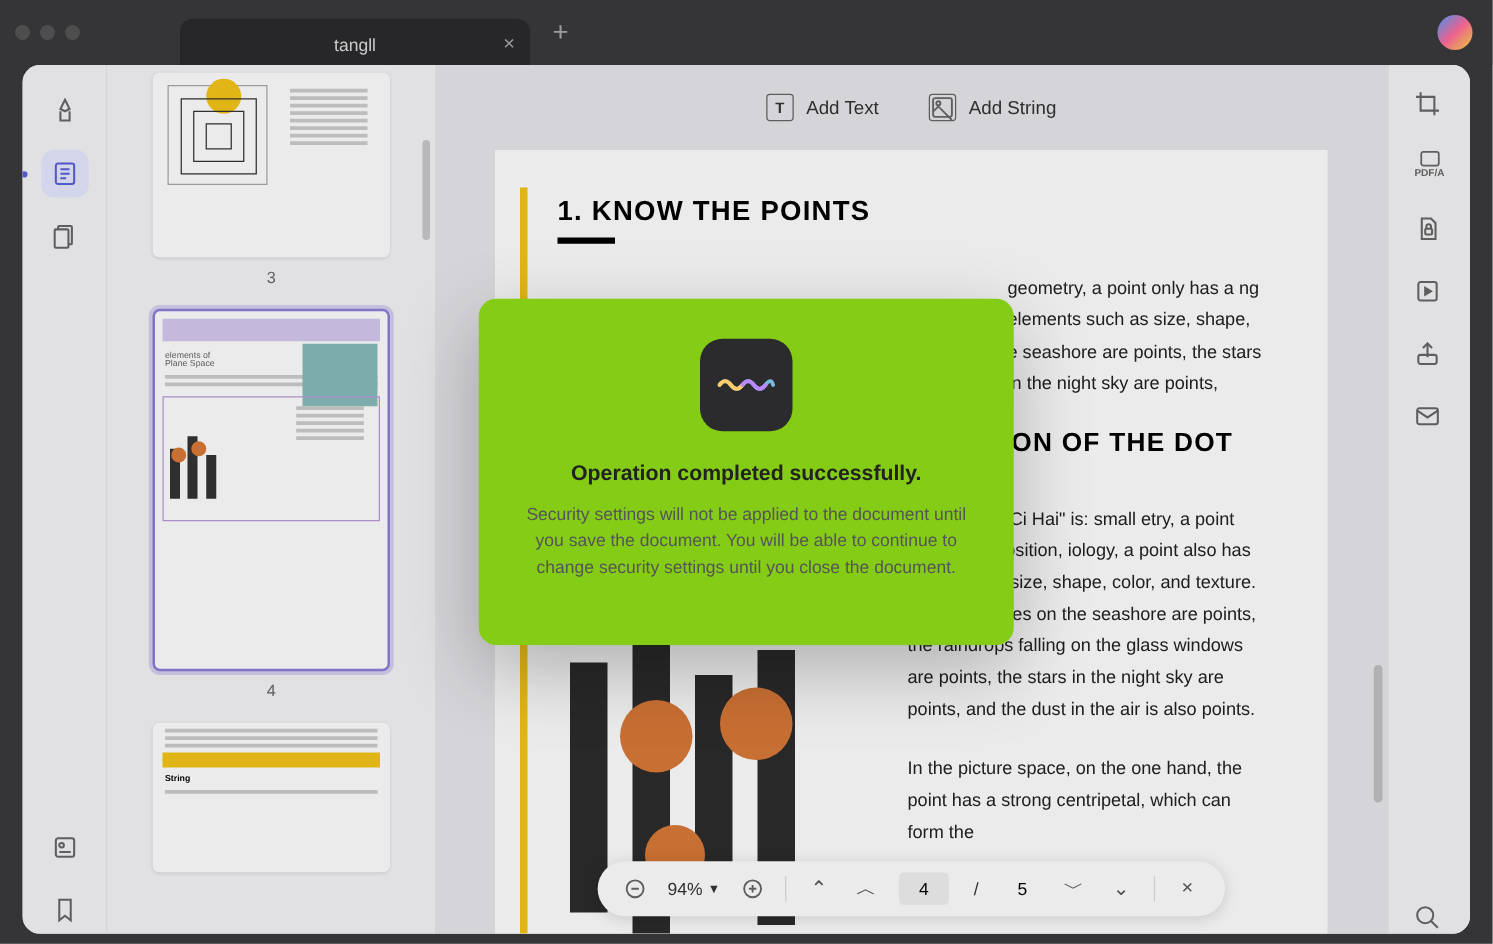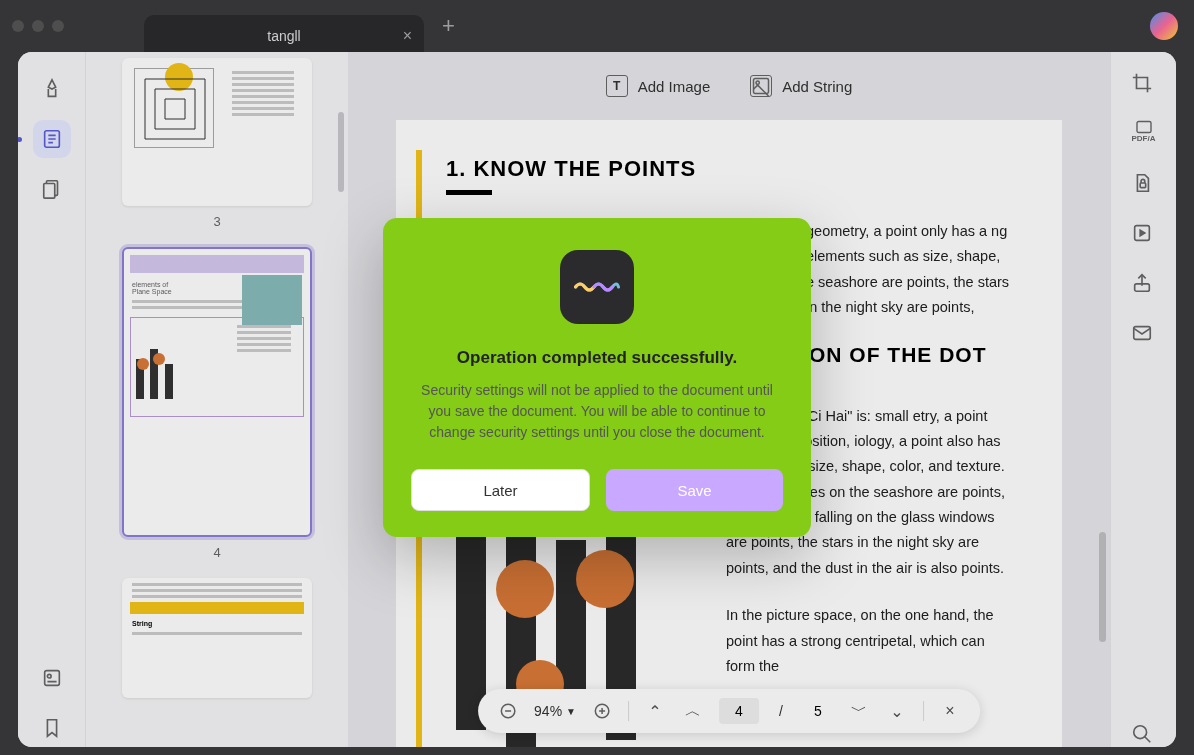--- a/index.html
+++ b/index.html
@@ -186,21 +186,21 @@
         <div class="t-line"></div>
       </div>
     </div>
     <div class="thumb-scroll"></div>
   </div>
 
   <div class="doc-area">
     <div class="doc-toolbar">
       <div class="tb-item">
         <span class="tb-icon" style="display:flex;align-items:center;justify-content:center;font-size:12px;font-weight:bold;">T</span>
-        <span>Add Image</span>
+        <span>Add Text</span>
       </div>
       <div class="tb-item">
         <span class="tb-icon"><svg width="20" height="20" viewBox="0 0 24 24" fill="none" stroke="#666" stroke-width="1.8">
               <rect x="3" y="3" width="18" height="18" rx="2"></rect>
               <circle cx="8" cy="8" r="2"></circle>
               <path d="M3 16l5-5 13 13"></path>
             </svg></span>
         <span>Add String</span>
       </div>
     </div>
@@ -311,18 +311,14 @@
   <div class="modal">
     <div class="modal-icon">
       <svg class="wave" viewBox="0 0 60 20">
           <path d="M2 10 Q8 2 14 10 T26 10 T38 10 T50 10 T58 10" fill="none" stroke="#7bd" stroke-width="4" stroke-linecap="round"></path>
           <path d="M2 10 Q8 2 14 10 T26 10" fill="none" stroke="#fc6" stroke-width="4" stroke-linecap="round"></path>
           <path d="M26 10 Q32 2 38 10 T50 10" fill="none" stroke="#b8f" stroke-width="4" stroke-linecap="round"></path>
         </svg>
     </div>
     <div class="modal-title">Operation completed successfully.</div>
     <div class="modal-body">Security settings will not be applied to the document until you save the document. You will be able to continue to change security settings until you close the document.</div>
-    <div class="modal-btns">
-      <button class="btn btn-secondary">Later</button>
-      <button class="btn btn-primary">Save</button>
-    </div>
   </div>
 </div>
 
 </body></html>

